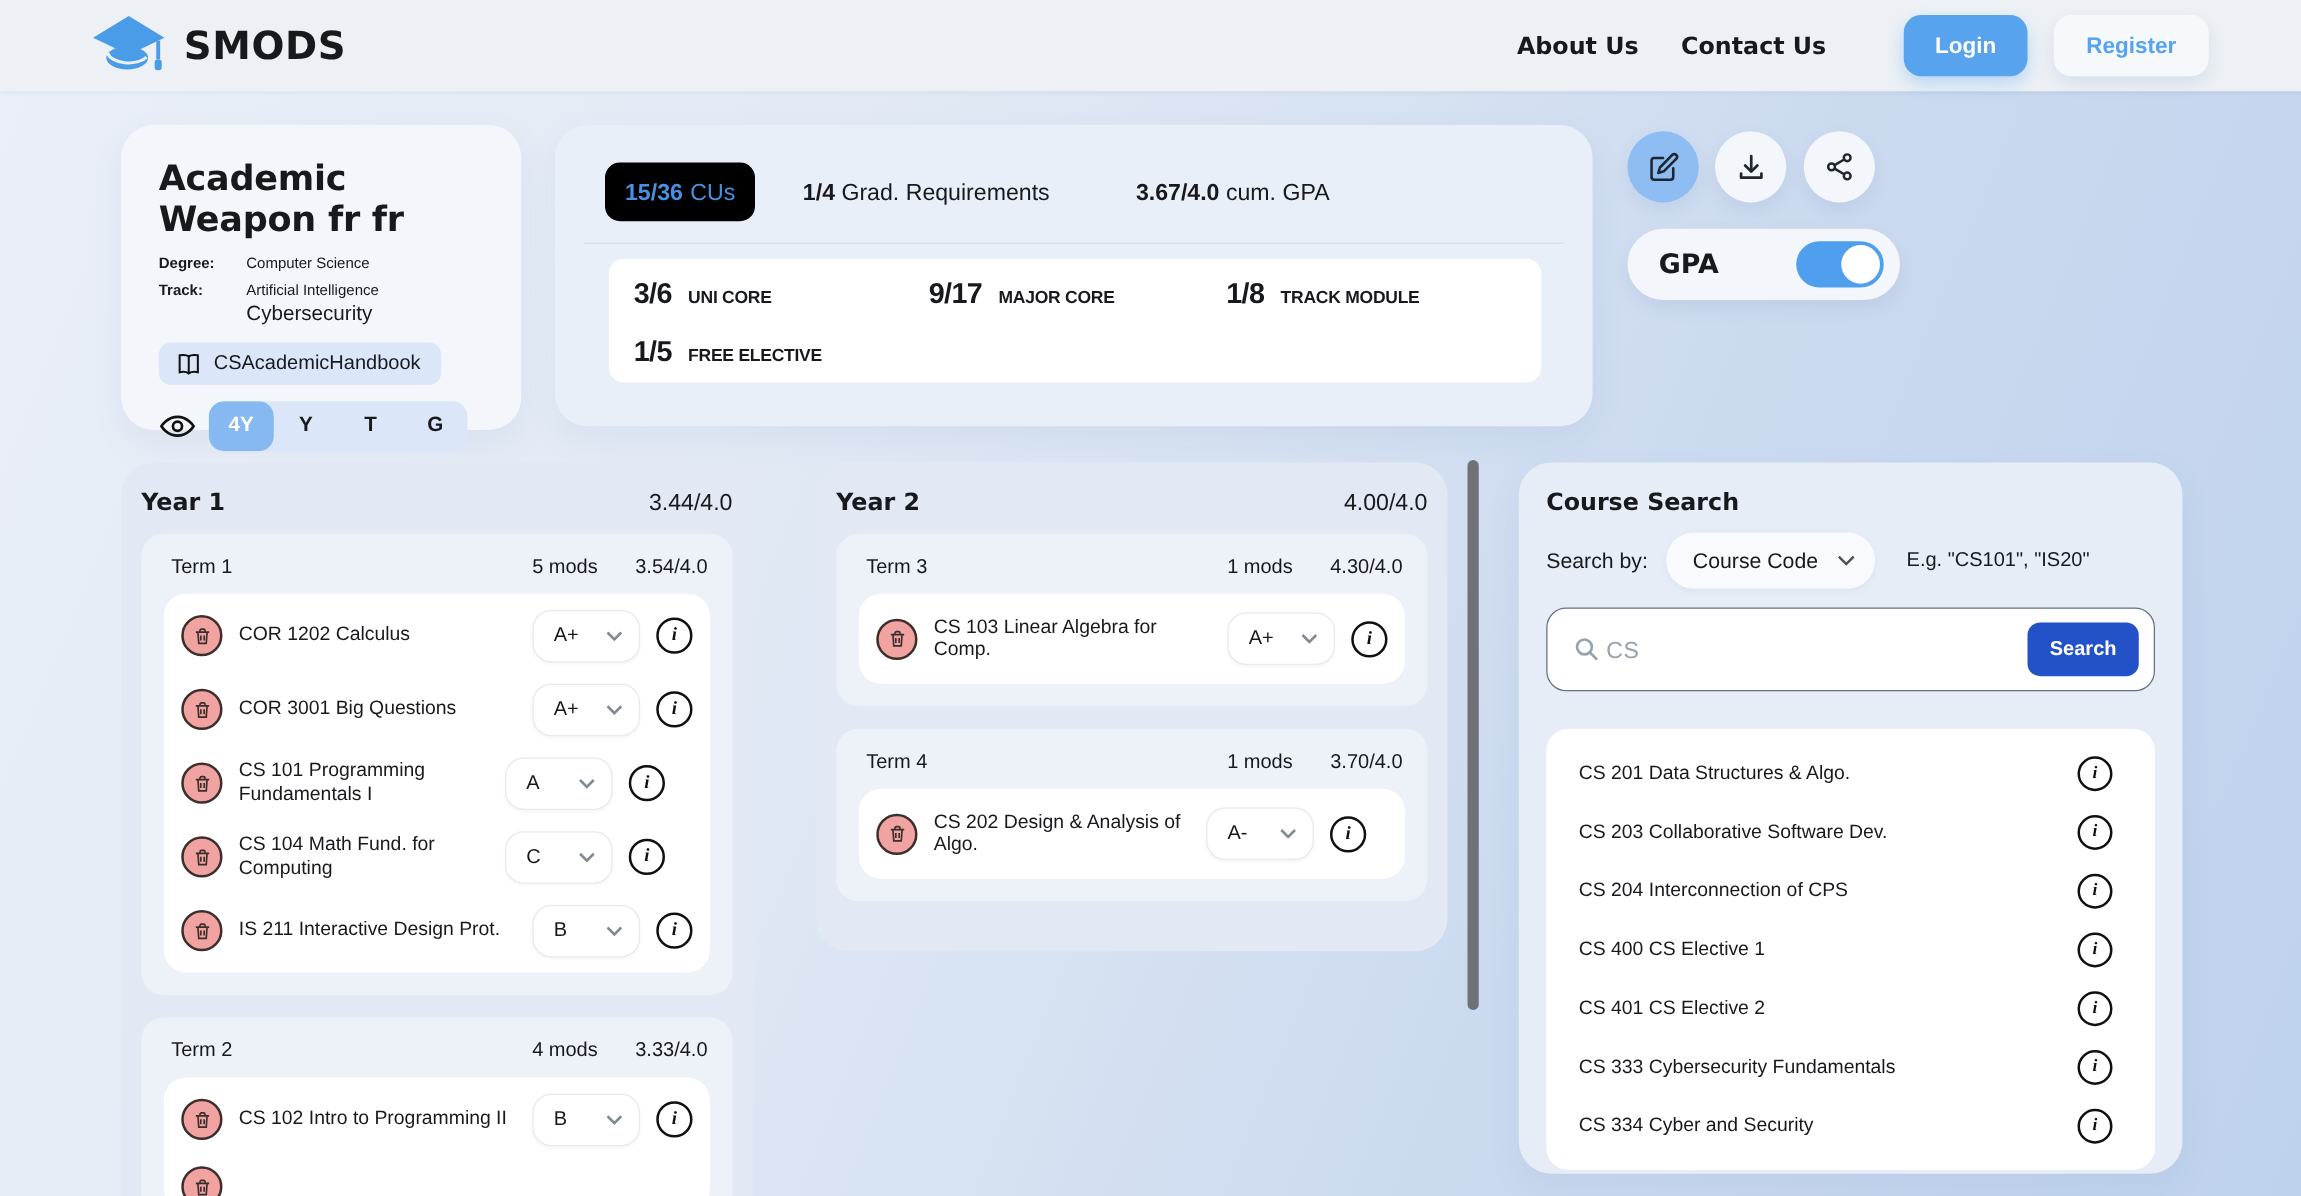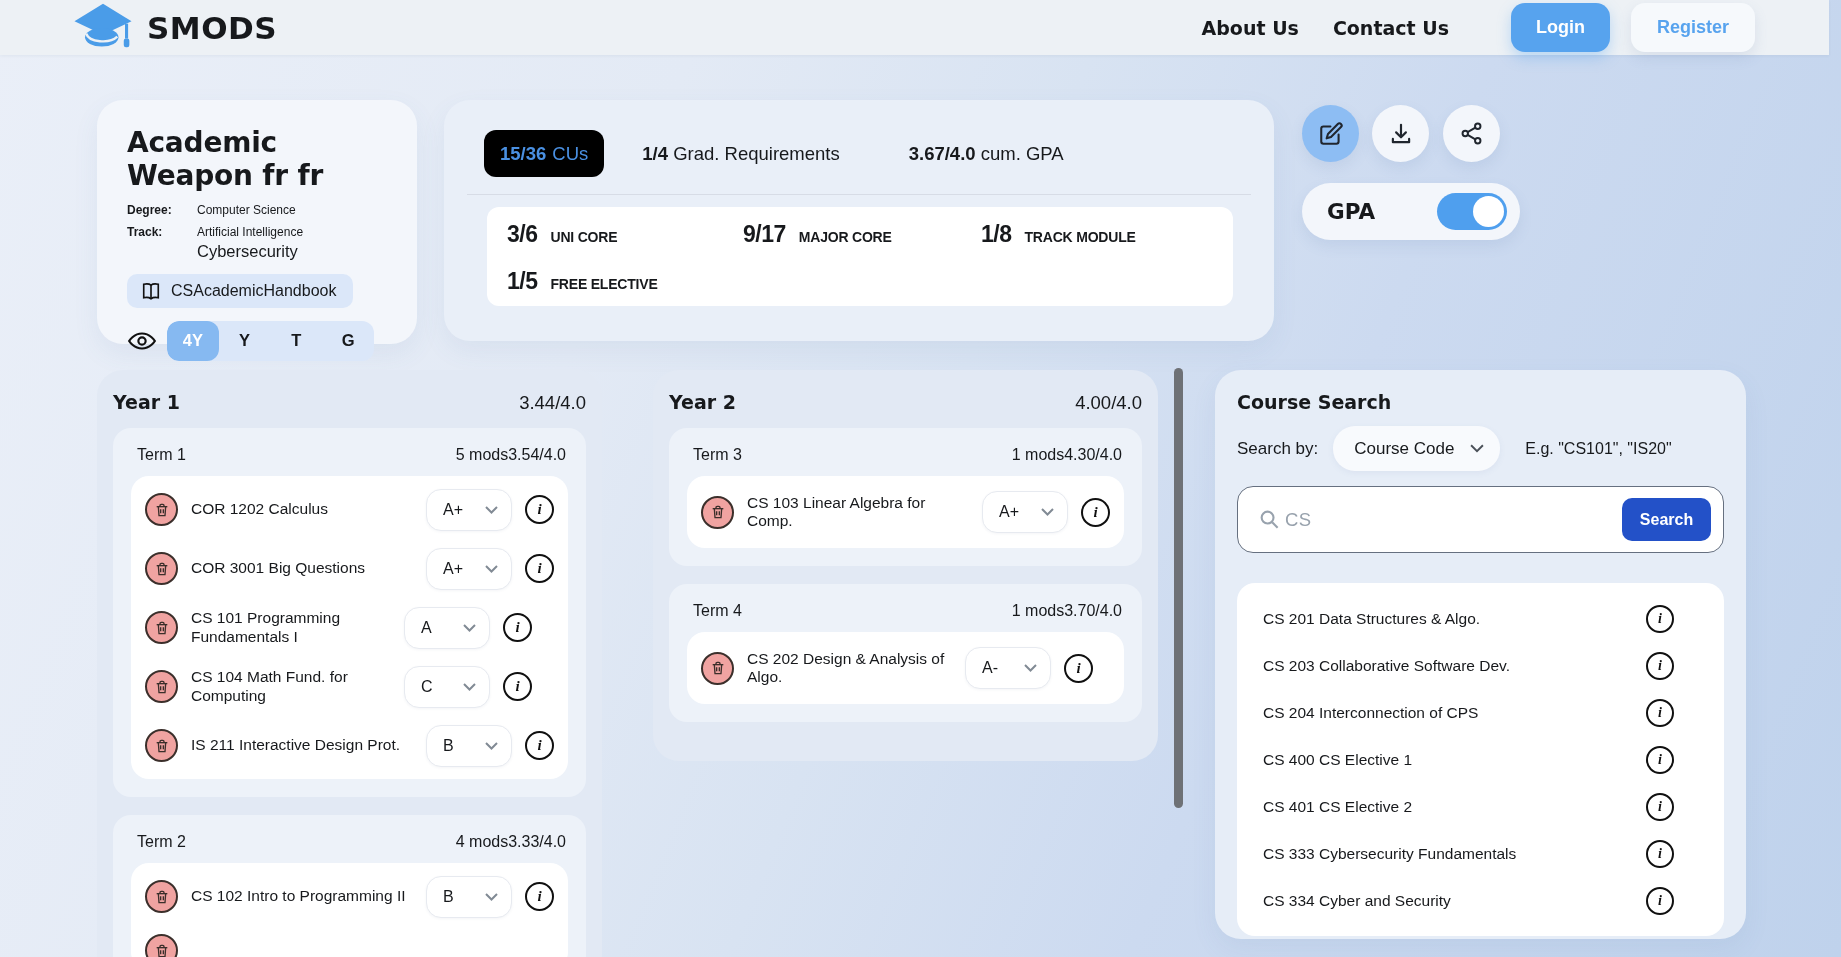--- a/index.html
+++ b/index.html
@@ -6,21 +6,21 @@
   html,body { width:1841px; height:957px; overflow:hidden; }
   .page {
     position:relative; width:1841px; height:957px; overflow:hidden;
     font-family:"Liberation Sans", sans-serif; color:#17191c;
     background:linear-gradient(112deg,#eaeff8 0%,#e3eaf5 32%,#d8e3f2 50%,#ccdaf0 68%,#bfd2ec 100%);
   }
   .hfont { font-family:"DejaVu Sans", sans-serif; }
 
   
   .navbar {
-    position:absolute; top:0; left:0; right:12px; height:55px;
+    position:absolute; top:0; left:0; right:0; height:73px;
     background:#edf1f5; display:flex; align-items:center;
     padding:0 74px 0 72px; box-shadow:0 1px 3px rgba(40,60,90,.06);
   }
   .brand { display:flex; align-items:center; gap:13px; }
   .brand-name { font-size:31px; font-weight:800; letter-spacing:.5px; }
   .nav-links { display:flex; gap:34px; margin-left:auto; }
   .nav-link { font-size:19px; font-weight:700; cursor:pointer; }
   .auth { display:flex; gap:21px; margin-left:62px; }
   .btn-login {
     width:99px; height:49px; border:none; border-radius:14px; background:#57a3ee;
@@ -92,21 +92,21 @@
   
   .year-card { position:absolute; background:#e2e9f4; border-radius:26px; }
   .year-1 { left:97px; top:370px; width:505px; height:660px; }
   .year-2 { left:653px; top:370px; width:505px; height:391px; }
   .year-head { display:flex; justify-content:space-between; align-items:baseline; padding:21px 16px 14px 16px; }
   .year-title { font-size:19px; font-weight:800; }
   .year-gpa { font-size:18.5px; }
   .term-card { margin:0 16px 18px 16px; background:#edf2f9; border-radius:18px; padding:10px 18px 18px 18px; }
   .term-head { display:flex; align-items:center; padding:8px 2px 12px 6px; font-size:16px; }
   .term-title { flex:1; }
-  .term-gpa { }
+  .term-gpa { margin-left:30px; }
   .course-list { background:#fff; border-radius:18px; padding:4px 12px; }
   .course-row { display:flex; align-items:center; gap:13px; min-height:59px; padding:2px 2px; }
   .course-row.tall { min-height:64px; }
   .trash-btn {
     width:33px; height:33px; border-radius:50%; background:#f0a3a1; border:2px solid #3b2f2b;
     display:flex; align-items:center; justify-content:center; flex:none; cursor:pointer;
   }
   .course-name { flex:1; font-size:15.5px; line-height:1.18; }
   .grade-select {
     width:86px; height:42px; flex:none; background:#fff; border:1px solid #e7eaf0; border-radius:15px;
@@ -137,21 +137,21 @@
   .search-box {
     margin-top:15px; height:67px; background:#fff; border:1.6px solid #667080; border-radius:16px;
     display:flex; align-items:center; gap:4px; padding:0 12px 0 20px;
   }
   .search-input { flex:1; border:none; outline:none; background:transparent; font-size:18.5px; color:#98a2ad; font-family:inherit; letter-spacing:.5px; }
   .search-btn {
     width:89px; height:43px; border:none; border-radius:10px; background:#2351c8; color:#fff;
     font-size:16px; font-weight:700; font-family:inherit; cursor:pointer;
   }
   .results { margin-top:30px; background:#fff; border-radius:18px; padding:12px 0; }
-  .result-row { display:flex; align-items:center; height:47px; padding:0 50px 0 26px; cursor:pointer;justify-content:space-between; }
+  .result-row { display:flex; align-items:center; height:47px; padding:0 34px 0 26px; cursor:pointer;justify-content:space-between; }
   .result-name { flex:1; font-size:15.5px; }
   .info-btn.small { width:28px; height:28px; border-width:2.2px; font-size:14px; }
 
   svg { display:block; }
 </style>
 </head>
 <body>
 
 <div class="page">
 

